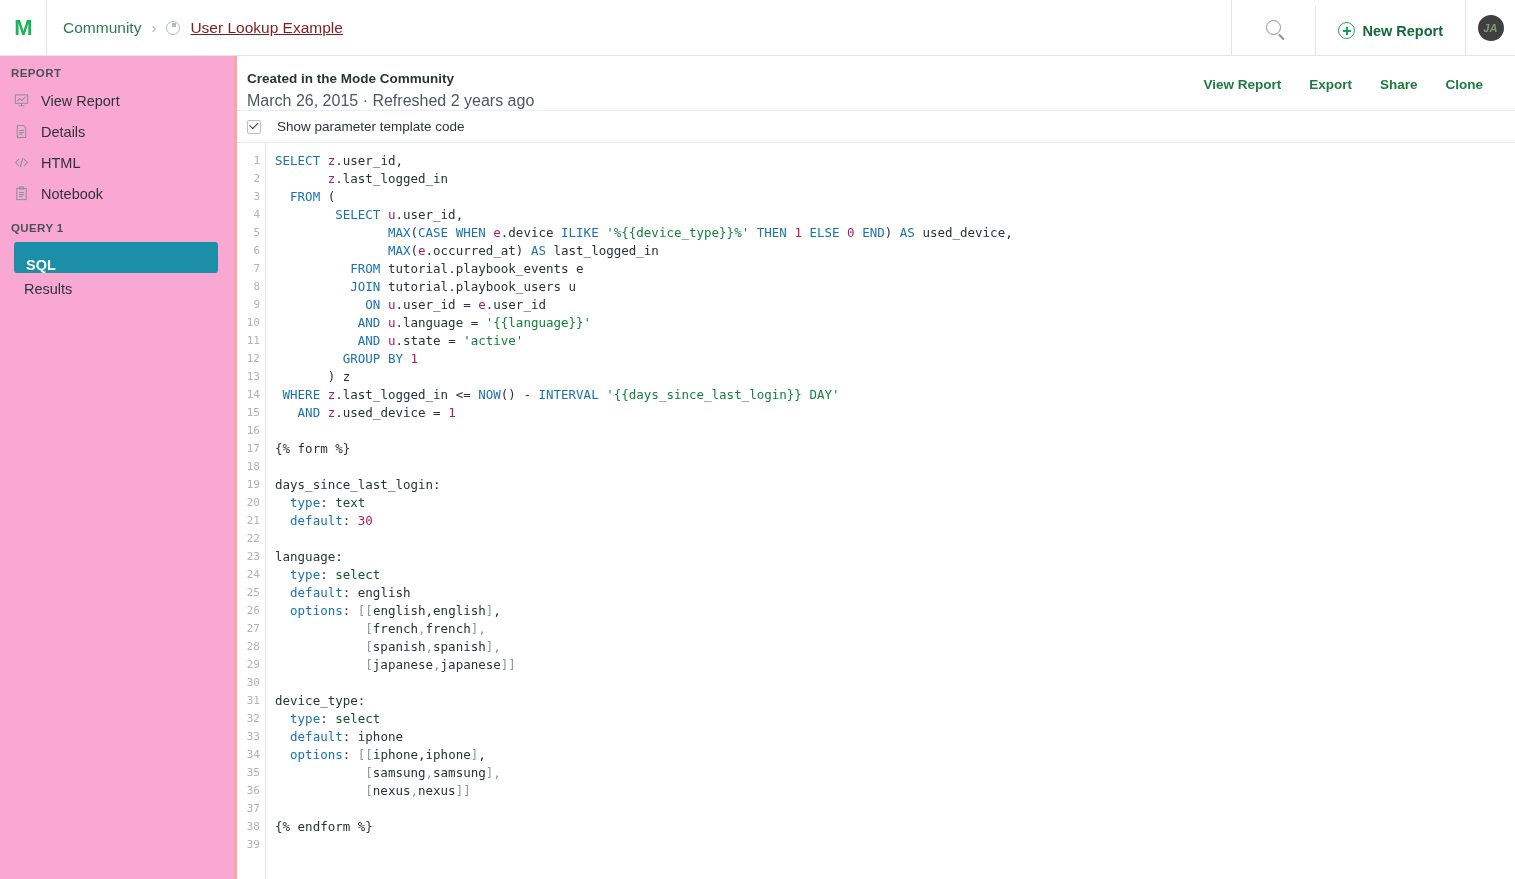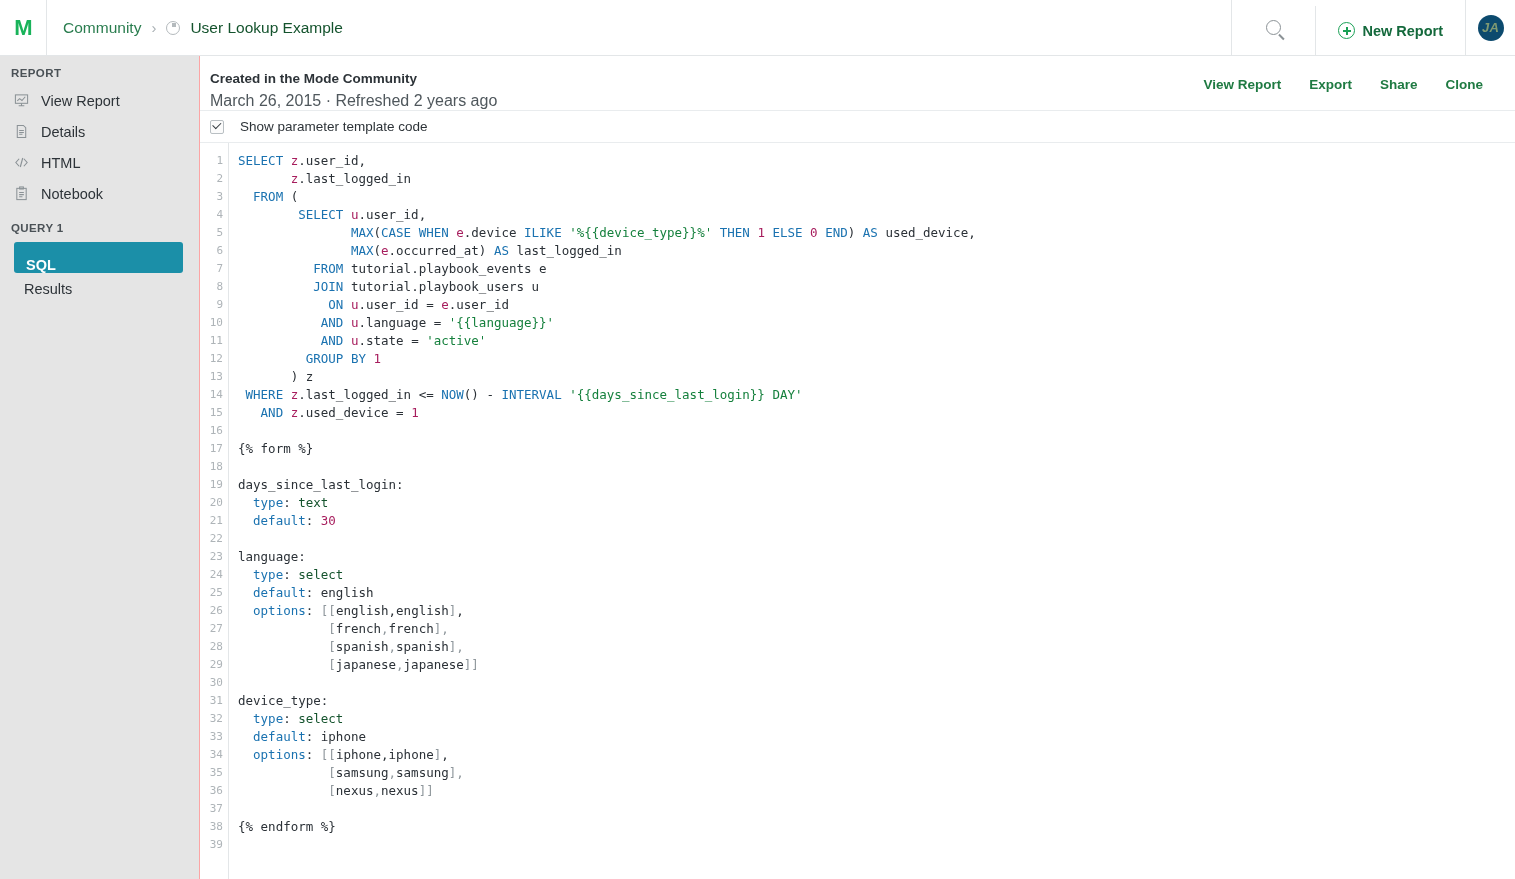--- a/index.html
+++ b/index.html
@@ -41,21 +41,21 @@
   .clock-icon {
     width: 14px; height: 14px; border-radius: 50%;
     border: 1.5px solid #b4babd;
     position: relative; display: inline-block; flex: none;
   }
   .clock-icon::after {
     content: ""; position: absolute;
     left: 5px; top: 1.5px; width: 4px; height: 4px;
     background: #b4babd;
   }
-  .crumb-current { font-size: 15.5px; color: #14532d; }
+  .crumb-current { font-size: 15.5px; color: #7f1d1d; text-decoration: underline; }
   .search-cell {
     width: 84px;
     display: flex; align-items: center; justify-content: center;
     border-left: 1px solid #e3e6e8;
     cursor: pointer;
   }
   .search-glyph {
     width: 15px; height: 15px; border-radius: 50%;
     border: 1.8px solid #8b9296;
     position: relative; display: inline-block;
@@ -84,36 +84,36 @@
   .plus-circle::after  { left: 7px; top: 3.5px; width: 1.6px; height: 8px; }
   .newreport-label { font-size: 14.5px; font-weight: bold; color: #14693c; white-space: nowrap; }
   .avatar-cell {
     width: 50px;
     display: flex; align-items: center; justify-content: center;
     border-left: 1px solid #e3e6e8;
     cursor: pointer;
   }
   .avatar {
     width: 26px; height: 26px; border-radius: 50%;
-    background: #0c4a6e; color: #7f9a72;
-    font-size: 13px; font-weight: bold;
+    background: #404040; color: #7f9a72;
+    font-size: 11px; font-weight: bold;
     display: flex; align-items: center; justify-content: center;
     letter-spacing: .3px;
     font-style: italic;
   }
 
   
   #body-split { display: flex; height: 823px; }
 
   
   #sidebar {
-    width: 200px; flex: none;
-    border-right: 1px solid #fca5a5;
+    width: 237px; flex: none;
+    border-right: 3px solid #fca5a5;
     padding-top: 11px;
-    background: #e5e5e5;
+    background: #f9a8d4;
   }
   .side-section-title {
     font-size: 11.5px; font-weight: bold; color: #4a5156;
     letter-spacing: .4px;
     padding: 0 0 6px 11px;
   }
   .side-item {
     display: flex; align-items: center; gap: 12px;
     height: 31px;
     padding-left: 14px;

